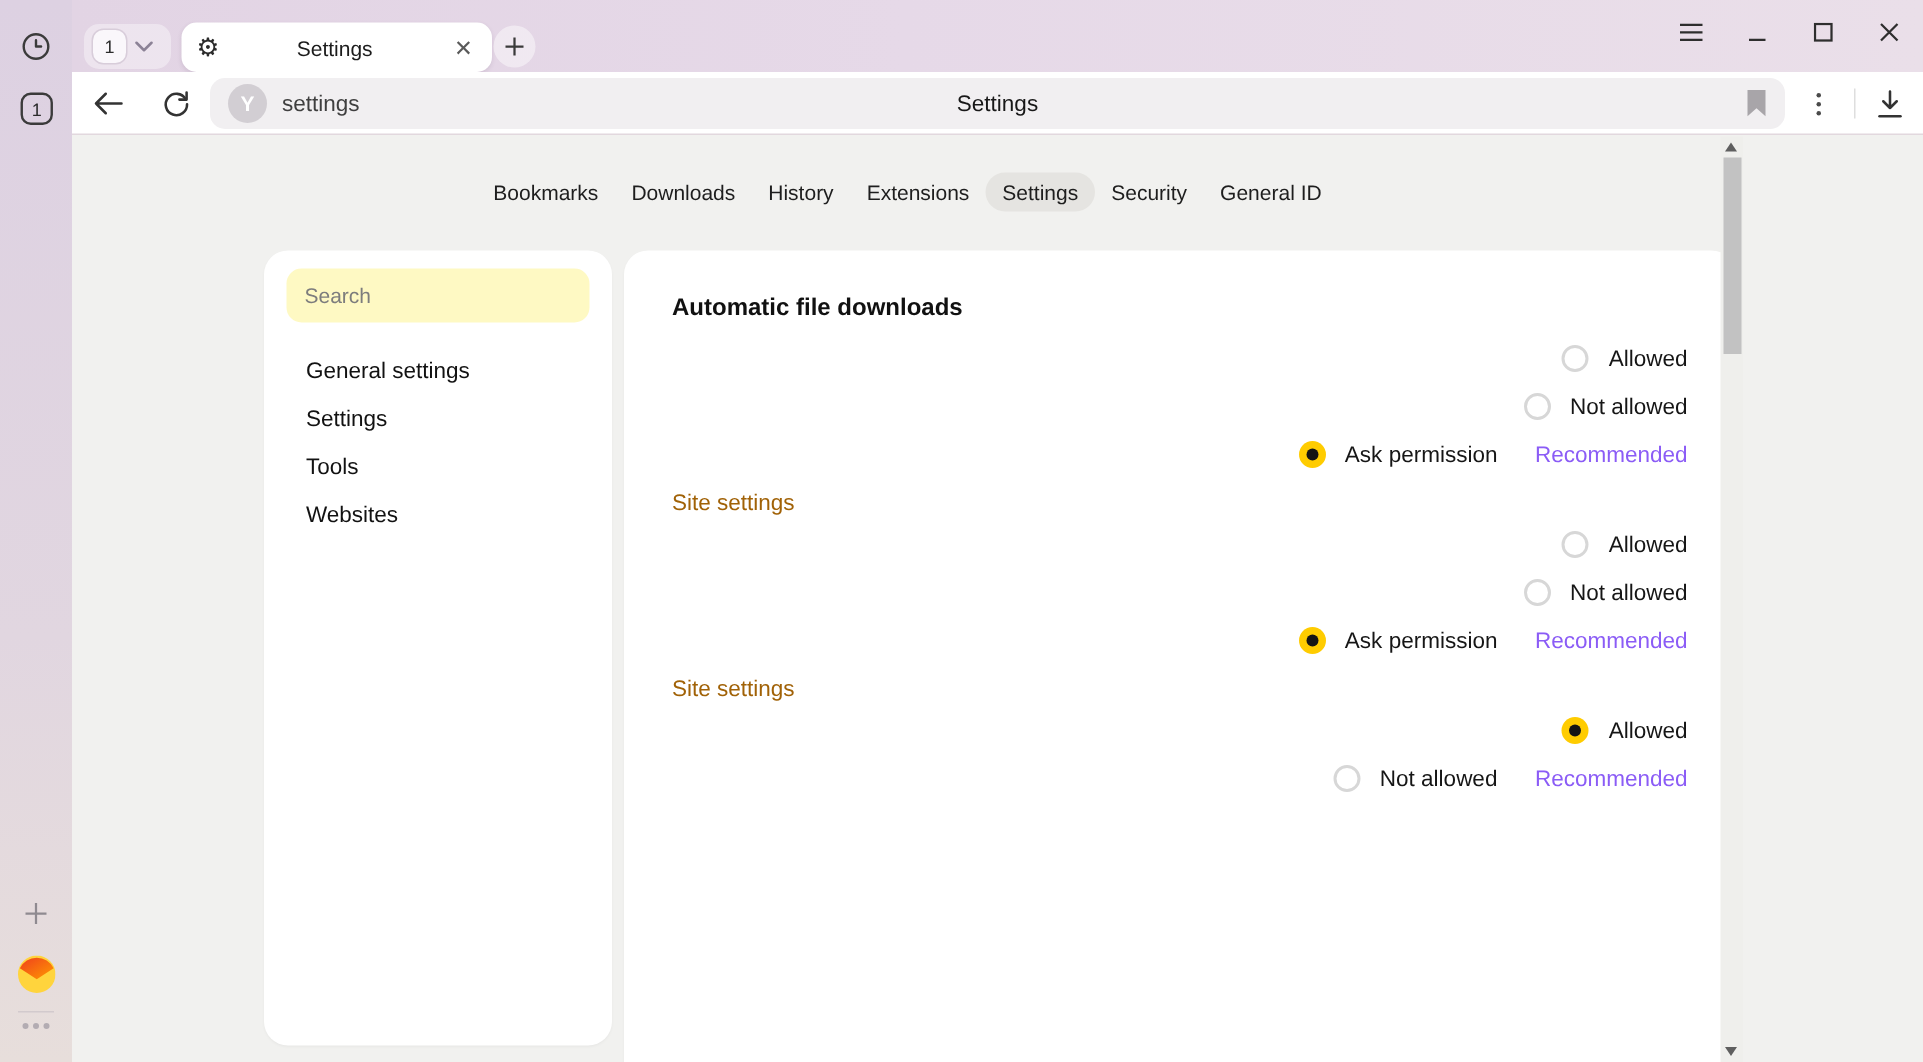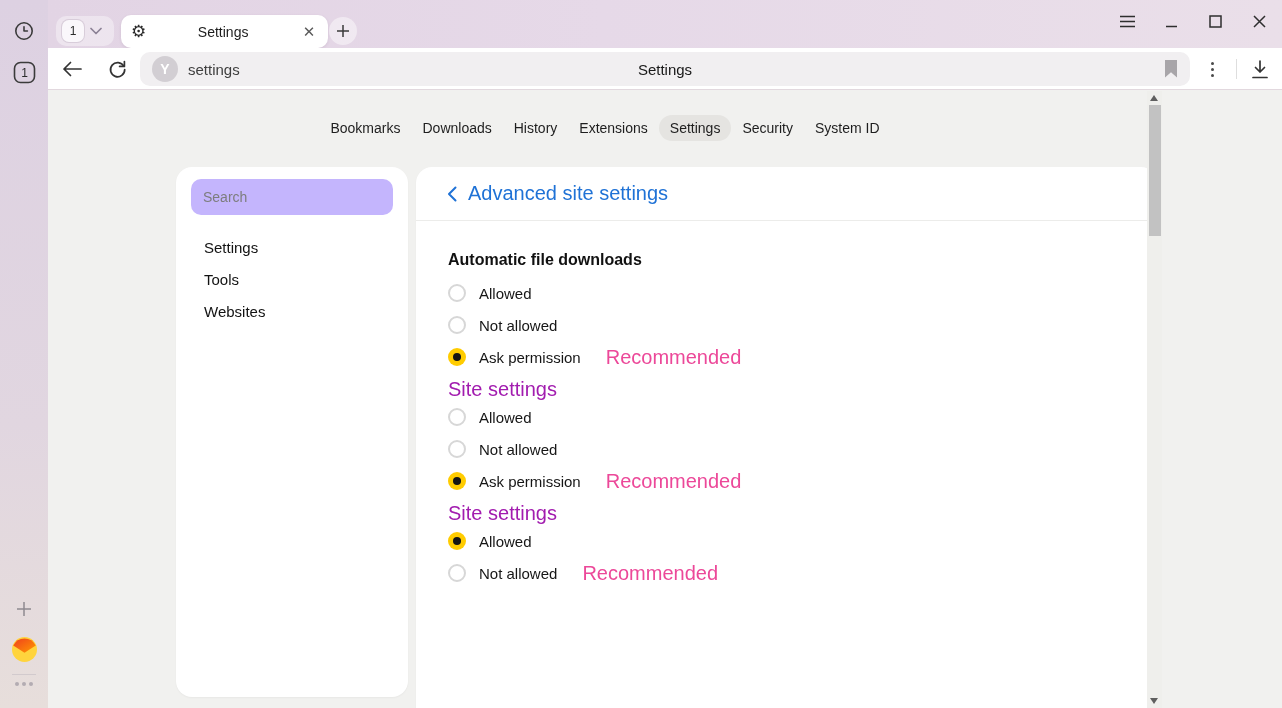--- a/index.html
+++ b/index.html
@@ -49,42 +49,42 @@
   .main { position:absolute; left:48px; top:91px; width:1114px; height:617px; background:#f1f1ef; }
 
   .nav-row { display:flex; justify-content:center; margin-top:23px; height:28px; align-items:center; }
   .nav-item { font-size:14px; color:#1e1e1e; padding:5px 11px; cursor:pointer; white-space:nowrap; }
   .nav-item.active { background:#e5e4e1; border-radius:15px; }
 
   .card { position:absolute; background:#ffffff; border-radius:16px; box-shadow:0 1px 2px rgba(0,0,0,.04); }
   .left-card { left:128px; top:76px; width:232px; bottom:11px; }
   .right-card { left:368px; top:76px; width:741px; height:660px; }
 
-  .search-box { margin:12px 15px 0 15px; height:36px; background:#c4b5fd; border-radius:10px;
+  .search-box { margin:12px 15px 0 15px; height:36px; background:#fef9c3; border-radius:10px;
     border:none; width:202px; padding:0 12px; font-size:14px; color:#333; font-family:"Liberation Sans",sans-serif; }
   .search-box::placeholder { color:#7d7d7d; }
   .menu-list { margin-top:16px; }
   .menu-item { height:32px; display:flex; align-items:center; padding-left:28px; font-size:15px; color:#121212; cursor:pointer; }
 
   .panel-header { height:54px; display:flex; align-items:center; padding-left:31px; gap:11px;
     border-bottom:1px solid #ececea; cursor:pointer; }
   .panel-header .hdr-text { font-size:20px; color:#1f72d6; }
 
   .panel-body { padding:0 32px; }
   .section { }
   .sec-title { font-size:16px; font-weight:bold; color:#111; margin-top:28px; margin-bottom:6px; line-height:22px; }
   .sec-title.gap { margin-top:42px; }
-  .opt-row { height:32px; display:flex; align-items:center; gap:13px; cursor:pointer; }
+  .opt-row { height:32px; display:flex; align-items:center; gap:13px; cursor:pointer;justify-content:flex-end; }
   .radio { width:18px; height:18px; border-radius:50%; border:2px solid #d7d7d7; background:#fff; flex:0 0 18px; }
   .radio.selected { border:none; background:#ffcc00; display:flex; align-items:center; justify-content:center; }
   .radio.selected::after { content:""; width:8px; height:8px; border-radius:50%; background:#141414; }
   .opt-label { font-size:15px; color:#161616; }
-  .opt-note { font-size:20px; color:#ec4899; margin-left:12px; }
+  .opt-note { font-size:15px; color:#8b5cf6; margin-left:12px; }
   .opt-note:empty { display:none; }
-  .site-link { margin-top:4px; height:24px; display:flex; align-items:center; font-size:20px; color:#a21caf; cursor:pointer; width:fit-content; }
+  .site-link { margin-top:4px; height:24px; display:flex; align-items:center; font-size:15px; color:#a16207; cursor:pointer; width:fit-content; }
 
   
   .scrollbar { position:absolute; right:0; top:0; width:15px; height:617px; background:#efefec; }
   .sb-arrow-up { position:absolute; top:4px; left:3px; width:0; height:0;
     border-left:4.5px solid transparent; border-right:4.5px solid transparent; border-bottom:6px solid #5f5f5f; }
   .sb-arrow-down { position:absolute; bottom:4px; left:3px; width:0; height:0;
     border-left:4.5px solid transparent; border-right:4.5px solid transparent; border-top:6px solid #5f5f5f; }
   .sb-thumb { position:absolute; top:14px; left:1.5px; width:12px; height:131px; background:#c2c2c2; cursor:grab; }
 
   .strip-divider { position:absolute; left:12px; top:674px; width:24px; height:1px; background:#d2cacd; }
@@ -218,39 +218,34 @@
 
 <div class="main">
 
   <div class="nav-row">
     <span class="nav-item">Bookmarks</span>
     <span class="nav-item">Downloads</span>
     <span class="nav-item">History</span>
     <span class="nav-item">Extensions</span>
     <span class="nav-item active">Settings</span>
     <span class="nav-item">Security</span>
-    <span class="nav-item">System ID</span>
+    <span class="nav-item">General ID</span>
   </div>
 
   <div class="card left-card">
     <input class="search-box" type="text" placeholder="Search" style="">
     <div class="menu-list">
+      <div class="menu-item">General settings</div>
       <div class="menu-item">Settings</div>
       <div class="menu-item">Tools</div>
       <div class="menu-item">Websites</div>
     </div>
   </div>
 
   <div class="card right-card">
-    <div class="panel-header">
-      <svg width="10" height="16" viewBox="0 0 10 16">
-          <path d="M8.5 1.5L2 8l6.5 6.5" fill="none" stroke="#1f72d6" stroke-width="2" stroke-linecap="round" stroke-linejoin="round"></path>
-        </svg>
-      <span class="hdr-text">Advanced site settings</span>
-    </div>
 
     <div class="panel-body">
 
       <div class="section">
         <div class="sec-title">Automatic file downloads</div>
         <div class="opt-row">
           <span class="radio"></span>
           <span class="opt-label">Allowed</span>
 
         </div>

